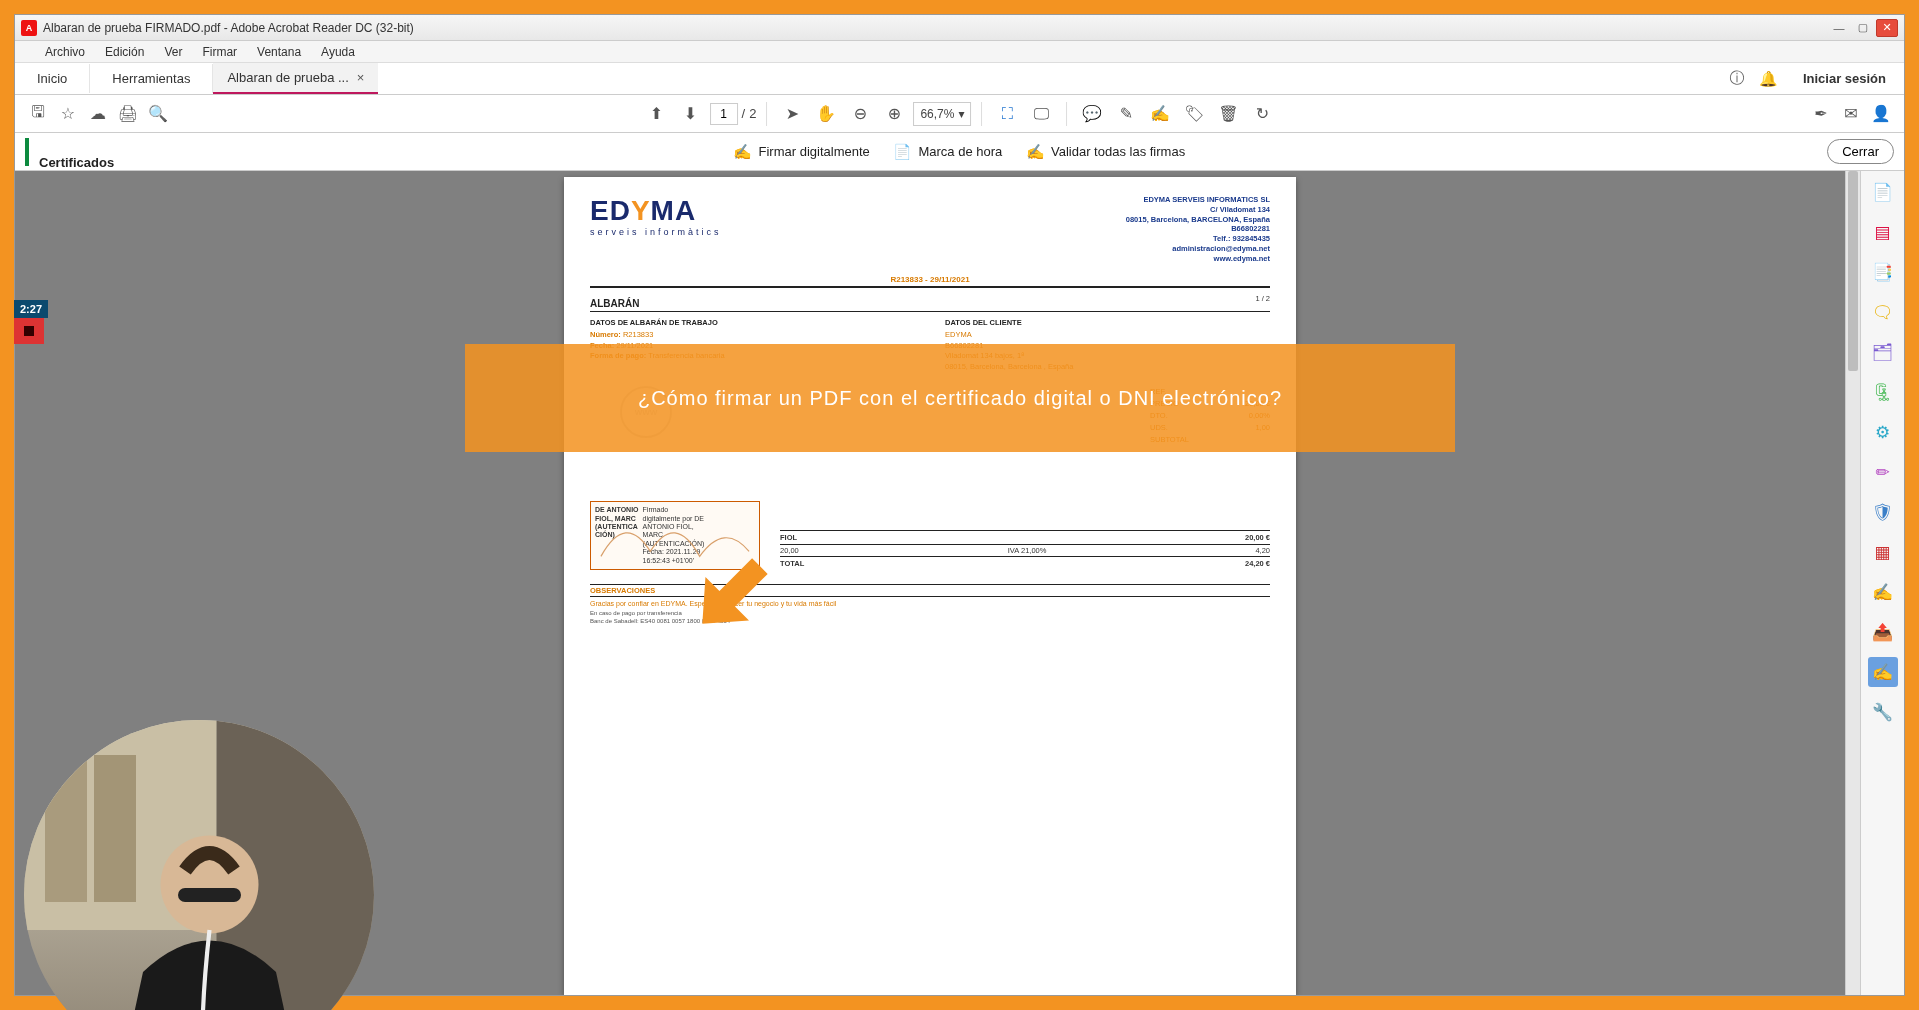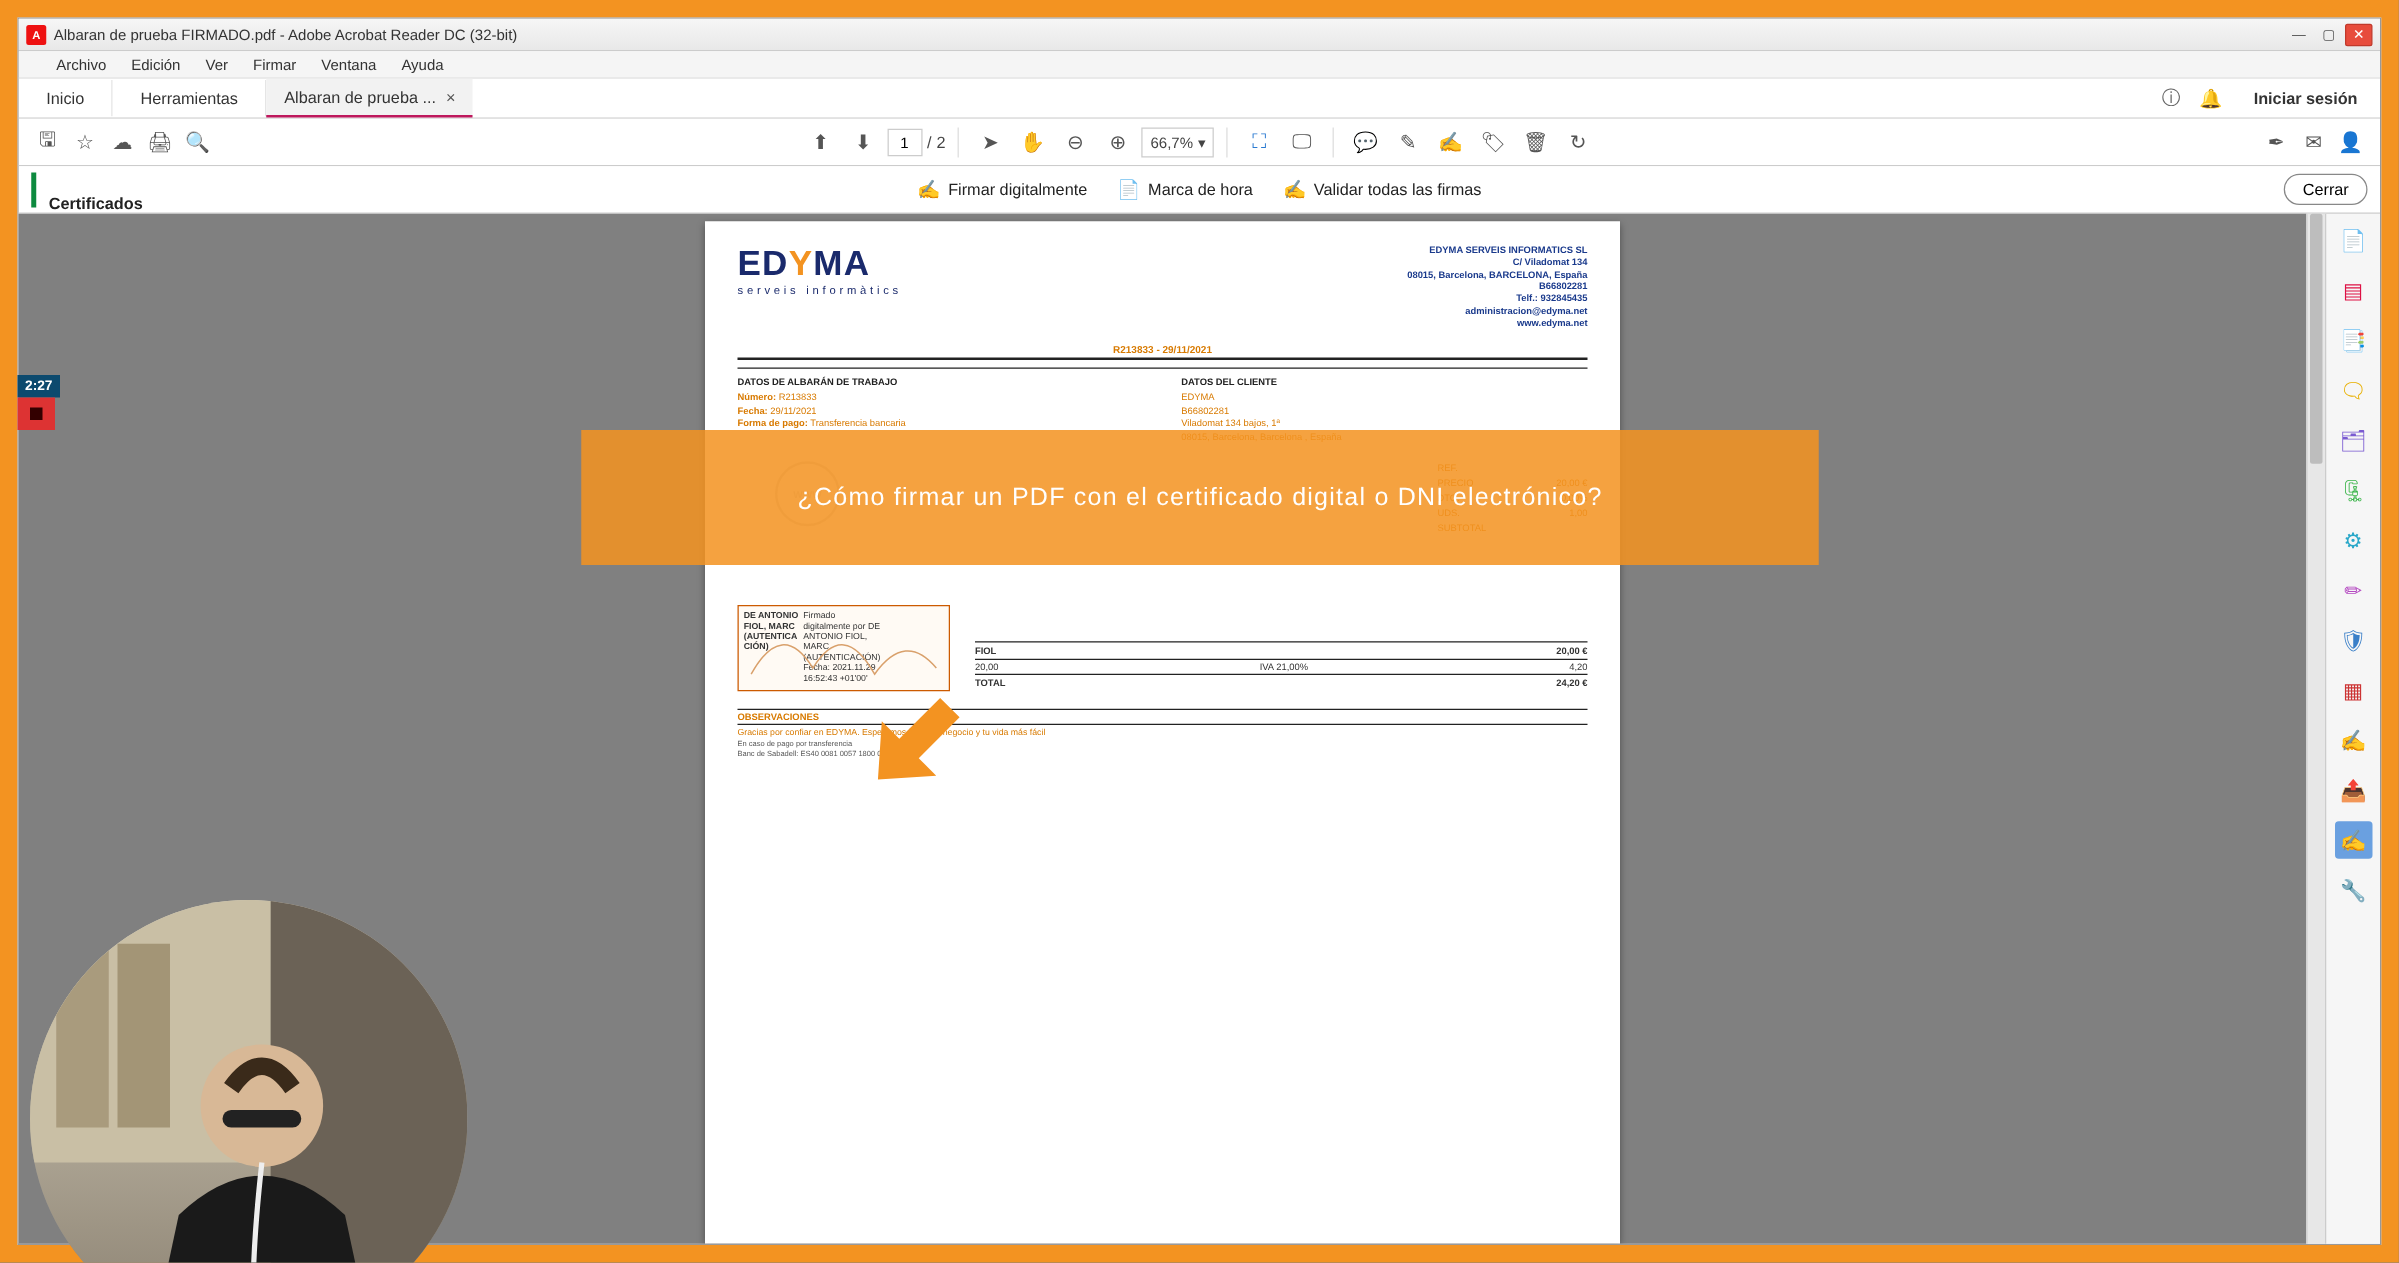--- a/index.html
+++ b/index.html
@@ -193,20 +193,24 @@
             <div>C/ Viladomat 134</div>
             <div>08015, Barcelona, BARCELONA, España</div>
             <div>B66802281</div>
             <div>Telf.: 932845435</div>
             <div>administracion@edyma.net</div>
             <div>www.edyma.net</div>
           </div>
         </div>
         <div class="docnum">R213833 - 29/11/2021</div>
         <div class="hr"></div>
+        <div style="display:flex;justify-content:space-between">
+          <div class="doctype">ALBARÁN</div>
+          <div style="font-size:7.5px">1 / 2</div>
+        </div>
         <div class="hr" style="height:1px"></div>
         <div class="cols">
           <div class="col">
             <div class="h">DATOS DE ALBARÁN DE TRABAJO</div>
             <div><span class="k">Número:</span> <span>R213833</span></div>
             <div><span class="k">Fecha:</span> <span>29/11/2021</span></div>
             <div><span class="k">Forma de pago:</span> <span>Transferencia bancaria</span></div>
           </div>
           <div class="col">
             <div class="h">DATOS DEL CLIENTE</div>

